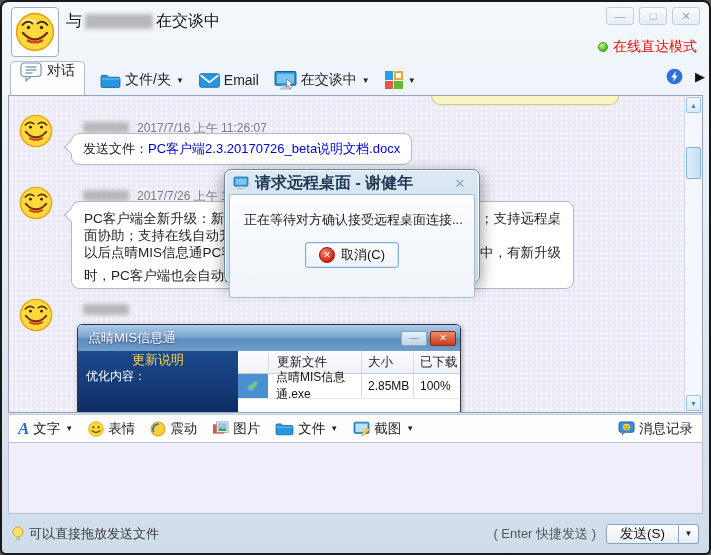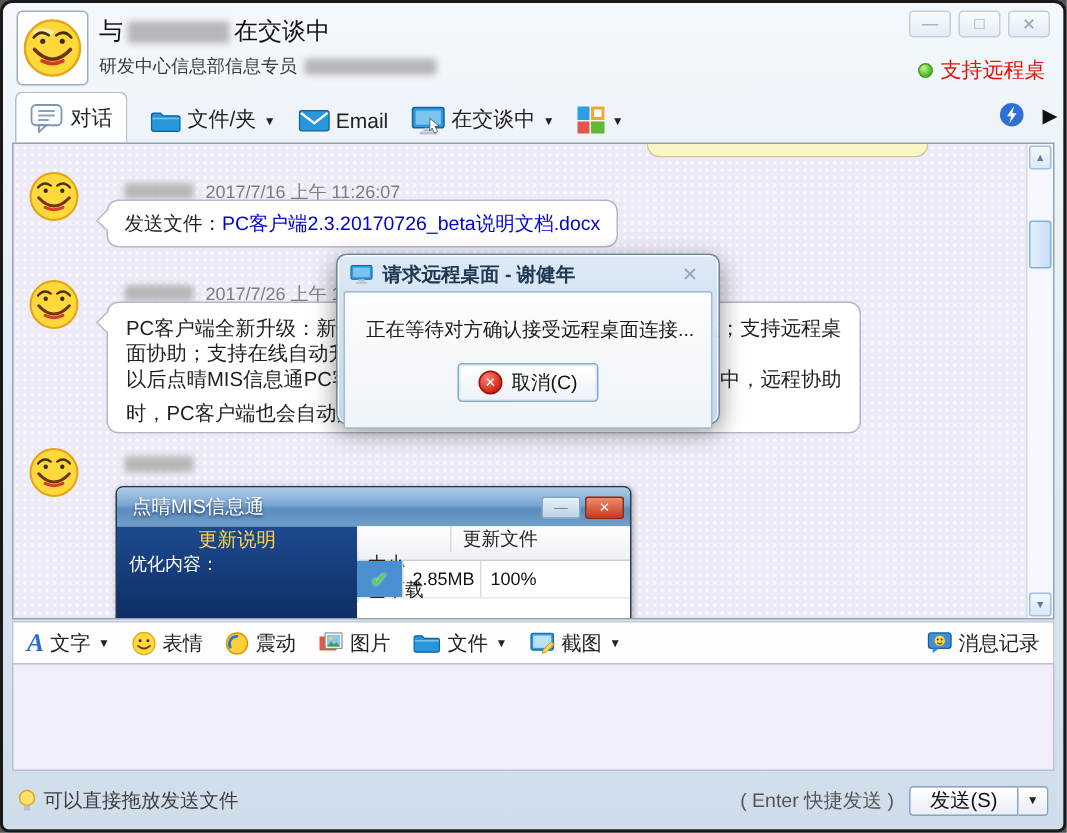--- a/index.html
+++ b/index.html
@@ -23,21 +23,21 @@
   .win-controls{position:absolute;top:5px;right:9px;display:flex;gap:5px;}
   .win-btn{width:28px;height:18px;display:flex;align-items:center;justify-content:center;
     color:#93a2b0;font-size:11px;border-radius:3px;background:linear-gradient(#fbfdfe,#e4ecf4);
     border:1px solid #c2cfdb;cursor:default;}
   .status{position:absolute;top:36px;right:12px;display:flex;align-items:center;gap:5px;font-size:14px;color:#e3120b;}
   .dot{width:10px;height:10px;border-radius:50%;border:1px solid #3f9c15;
     background:radial-gradient(circle at 35% 30%,#c8f59a,#49b81e 70%);}
   
   .toolbar{position:absolute;left:6px;right:6px;top:58px;height:35px;display:flex;align-items:flex-end;}
   .chat-tab{height:34px;background:#fdfeff;border:1px solid #b4bfca;border-bottom:none;border-radius:5px 5px 0 0;
-    display:flex;align-items:center;padding:0 9px;gap:5px;font-size:14px;margin-left:2px;}
+    display:flex;padding:0 9px;gap:5px;font-size:14px;margin-left:2px;}
   .tool-btn{display:flex;align-items:center;gap:4px;font-size:14px;margin-left:15px;height:30px;}
   .caret{font-size:8px;color:#222;margin-left:1px;}
   .color-grid{width:18px;height:18px;display:grid;grid-template-columns:1fr 1fr;grid-template-rows:1fr 1fr;gap:1px;}
   .cg1{background:#2aa0e0;}
   .cg2{background:#fff;border:2px solid #f0a830;}
   .cg3{background:#e2574c;}
   .cg4{background:#63b832;}
   .toolbar-right{position:absolute;right:4px;top:66px;display:flex;align-items:center;gap:12px;}
   .expand-glyph{font-size:13px;color:#111;}
   .font-a{color:#2e6bd0;font-family:"Liberation Serif","DejaVu Serif",serif;font-style:italic;font-weight:bold;font-size:17px;line-height:14px;}
@@ -61,52 +61,52 @@
   
   .scrollbar{position:absolute;top:0;bottom:0;right:0;width:18px;background:#f4f7fb;border-left:1px solid #d4dce5;}
   .sb-btn{position:absolute;left:1px;right:1px;height:16px;background:linear-gradient(#f2f7fc,#dbe9f7);
     border:1px solid #9cc0e5;border-radius:2px;display:flex;align-items:center;justify-content:center;
     font-size:7px;color:#4d7eb8;}
   .sb-up{top:1px;}
   .sb-down{bottom:1px;}
   .sb-thumb{position:absolute;left:1px;right:1px;top:51px;height:32px;
     background:linear-gradient(90deg,#e3effb,#c6def6);border:1px solid #7fb0e0;border-radius:2px;}
   
-  .mis{position:absolute;left:68px;top:228px;width:344px;height:92px;border:1px solid #27364a;
+  .mis{position:absolute;left:68px;top:228px;width:384px;height:92px;border:1px solid #27364a;
     border-radius:5px 5px 0 0;overflow:hidden;box-shadow:1px 1px 4px rgba(0,0,0,.35);}
   .mis-titlebar{height:26px;background:linear-gradient(180deg,#aecbe8 0%,#7ba7d2 45%,#5a8cbd 55%,#729fc9 100%);
     display:flex;align-items:center;padding:0 4px 0 10px;}
   .mis-title{color:#fff;font-size:13px;text-shadow:0 1px 2px rgba(0,0,50,.6);flex:1;}
   .mis-btn{width:26px;height:15px;display:flex;align-items:center;justify-content:center;font-size:9px;
     border:1px solid #89a7c4;border-radius:2px;background:linear-gradient(#e8f1f9,#bcd2e6);color:#5b7priv;} 
   .mis-btn-min{color:#5b7b9a;margin-right:3px;}
   .mis-btn-close{color:#fff;background:linear-gradient(#ee8d68,#c73b22);border-color:#8f2814;}
   .mis-body{display:flex;height:66px;}
   .mis-left{width:160px;background:linear-gradient(180deg,#1d4a8f,#0c2c60);color:#fff;
     padding:1px 8px;font-size:12px;line-height:15px;}
   .mis-left-header{color:#ffd24a;text-align:center;font-size:13px;margin-bottom:2px;}
   .mis-table{flex:1;background:#fff;border-left:1px solid #6a7populate;}
   .mis-hrow{display:flex;height:23px;align-items:center;background:linear-gradient(#fdfdfe,#eef1f5);
-    border-bottom:1px solid #c9ccd2;font-size:12.5px;color:#222;flex-direction:column;}
+    border-bottom:1px solid #c9ccd2;font-size:12.5px;color:#222;}
   .mis-row{display:flex;height:25px;align-items:center;font-size:12px;color:#111;border-bottom:1px solid #e4e7eb;}
   .c-check{width:30px;align-self:stretch;display:flex;align-items:center;justify-content:center;}
   .c-file{flex:1;padding-left:8px;}
   .c-size{width:52px;padding-left:6px;border-left:1px solid #d8dbe0;align-self:stretch;display:flex;align-items:center;}
   .c-down{width:47px;padding-left:6px;border-left:1px solid #d8dbe0;align-self:stretch;display:flex;align-items:center;}
   .hc{border-left:1px solid #d8dbe0;}
   .check-sel{background:#4a90d0;}
   .check-glyph{color:#59d148;font-size:14px;font-weight:bold;text-shadow:0 0 2px #fff;}
   
   .dialog{position:absolute;left:222px;top:167px;width:256px;height:114px;z-index:50;
     background:linear-gradient(#dde9f5,#c4d8ea);border:1px solid #6d87a2;border-radius:7px;
     box-shadow:0 5px 16px rgba(0,0,0,.45),inset 0 0 0 1px rgba(255,255,255,.85);padding:2px 4px 4px 4px;}
   .dlg-titlebar{height:22px;display:flex;align-items:center;gap:6px;padding:0 2px 0 4px;}
-  .dlg-title{flex:1;font-size:13px;font-weight:bold;color:#203a54;white-space:nowrap;}
+  .dlg-title{flex:1;font-size:16px;font-weight:bold;color:#203a54;white-space:nowrap;}
   .dlg-close{color:#93a6ba;font-size:13px;width:26px;text-align:center;}
-  .dlg-body{height:92px;background:linear-gradient(#fbfdfe,#eff4f9);border:1px solid #a4bcd2;border-radius:2px;
+  .dlg-body{height:104px;background:linear-gradient(#fbfdfe,#eff4f9);border:1px solid #a4bcd2;border-radius:2px;
     position:relative;}
   .dlg-msg{position:absolute;left:14px;top:16px;font-size:13px;color:#1c1c1c;white-space:nowrap;}
   .cancel-btn{position:absolute;left:50%;transform:translateX(-50%);top:47px;
     display:flex;align-items:center;gap:6px;padding:3px 13px;font-size:13px;color:#111;
     background:linear-gradient(#ffffff,#edf2f7);border:1px solid #84aad2;border-radius:3px;
     box-shadow:inset 0 0 0 1px #dbe8f5;}
   .red-x{width:16px;height:16px;border-radius:50%;background:radial-gradient(circle at 35% 30%,#f9836f,#d01f0e 75%);
     border:1px solid #971205;color:#fff;font-size:9px;font-weight:bold;display:flex;align-items:center;justify-content:center;}
   
   .composer-bar{position:absolute;left:6px;right:6px;top:412px;height:28px;background:#fefeff;
@@ -141,32 +141,28 @@
         <circle cx="26.5" cy="15.5" r="1.7" fill="#3a2800"></circle>
       <path d="M8 21 Q20 34 32 21" fill="none" stroke="#6b3410" stroke-width="2.4" stroke-linecap="round"></path>
       <path d="M13 28.6 Q20 32.2 27 28.6" fill="none" stroke="#d63a2a" stroke-width="2.4" stroke-linecap="round"></path>
     </svg>
   </div>
   <div class="title-line">
     <span>与</span>
     <span class="blur-name bn-title"></span>
     <span>在交谈中</span>
   </div>
-  <div class="subtitle">
-    <span>研发中心信息部信息专员</span>
-    <span class="blur-name bn-sub"></span>
-  </div>
   <div class="win-controls">
     <div class="win-btn">—</div>
     <div class="win-btn">□</div>
     <div class="win-btn">✕</div>
   </div>
   <div class="status">
     <span class="dot"></span>
-    <span>支持远程桌</span>
+    <span>在线直达模式</span>
   </div>
 
   <div class="toolbar">
     <div class="chat-tab">
       <svg width="22" height="20" viewBox="0 0 22 20">
         <rect x="1" y="1" width="20" height="13.5" rx="3" fill="#fdfeff" stroke="#7d96b2" stroke-width="1.2"></rect>
         <path d="M6 14.5 v4.5 l5 -4.5 z" fill="#fdfeff" stroke="#7d96b2" stroke-width="1.2"></path>
         <path d="M5.5 5 h11 M5.5 8 h11 M5.5 11 h7" stroke="#8aa2bb" stroke-width="1.3"></path>
       </svg>
       <span>对话</span>
@@ -247,21 +243,21 @@
     <div class="bubble bubble-2">
       <div class="b2row">
           <span>PC客户端全新升级：新信息</span>
           <span>收；支持远程桌</span>
         </div>
       <div class="b2row">
           <span>面协助；支持在线自动升级</span>
         </div>
       <div class="b2row">
           <span>以后点晴MIS信息通PC客户端</span>
-          <span>中，远程协助</span>
+          <span>中，有新升级</span>
         </div>
       <div class="b2row b2gap">
           <span>时，PC客户端也会自动升级</span>
         </div>
     </div>
 
     <svg class="msg-avatar" style="left:10px;top:202px;" viewBox="0 0 40 40">
       <circle cx="20" cy="20" r="18.4" fill="#ffd83b" stroke="#e3a416" stroke-width="1.6"></circle>
       <path d="M7.5 13 Q12 7.5 17.5 11.5" fill="none" stroke="#4a3000" stroke-width="1.8" stroke-linecap="round"></path>
       <path d="M22.5 11.5 Q28 7.5 32.5 13" fill="none" stroke="#4a3000" stroke-width="1.8" stroke-linecap="round"></path>
@@ -287,20 +283,21 @@
           <div class="mis-hrow">
             <span class="c-check"></span>
             <span class="c-file hc">更新文件</span>
             <span class="c-size">大小</span>
             <span class="c-down">已下载</span>
           </div>
           <div class="mis-row">
             <span class="c-check check-sel">
                 <span class="check-glyph">✔</span>
               </span>
+            <span class="c-file">点晴MIS信息通.exe</span>
             <span class="c-size">2.85MB</span>
             <span class="c-down">100%</span>
           </div>
         </div>
       </div>
     </div>
 
     <div class="scrollbar">
       <div class="sb-btn sb-up">▲</div>
       <div class="sb-thumb"></div>

